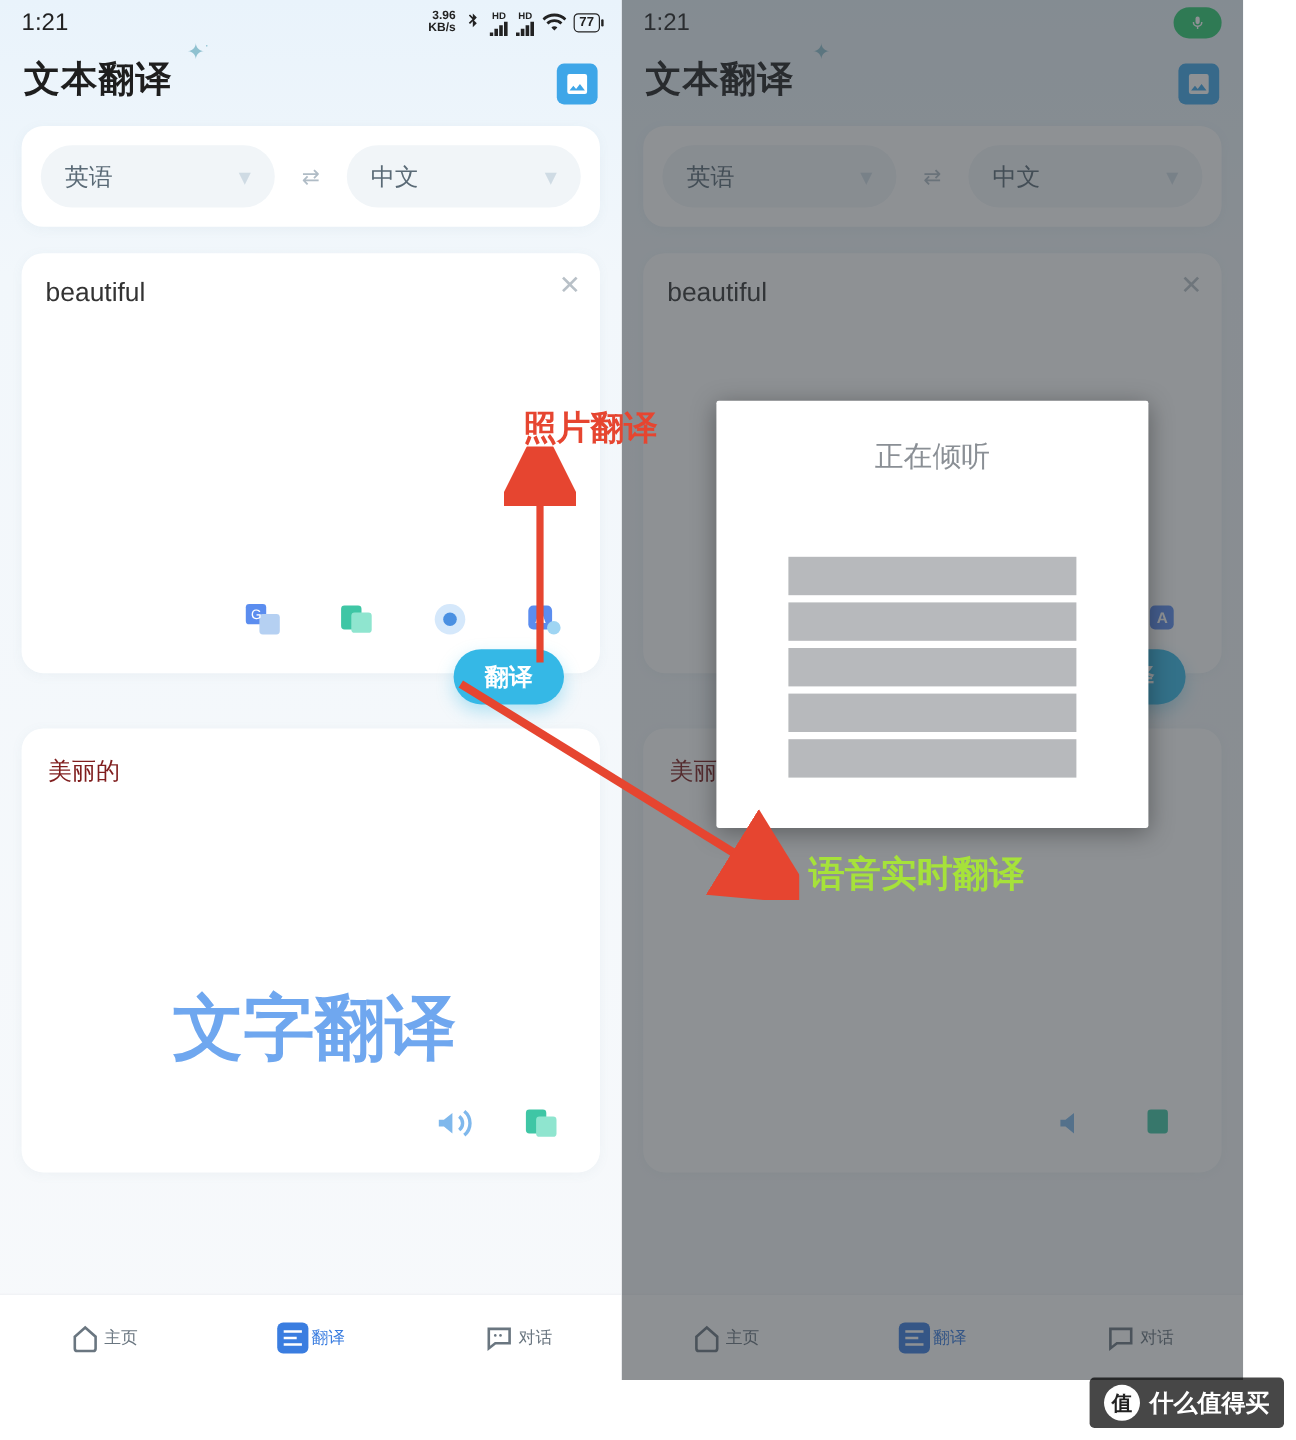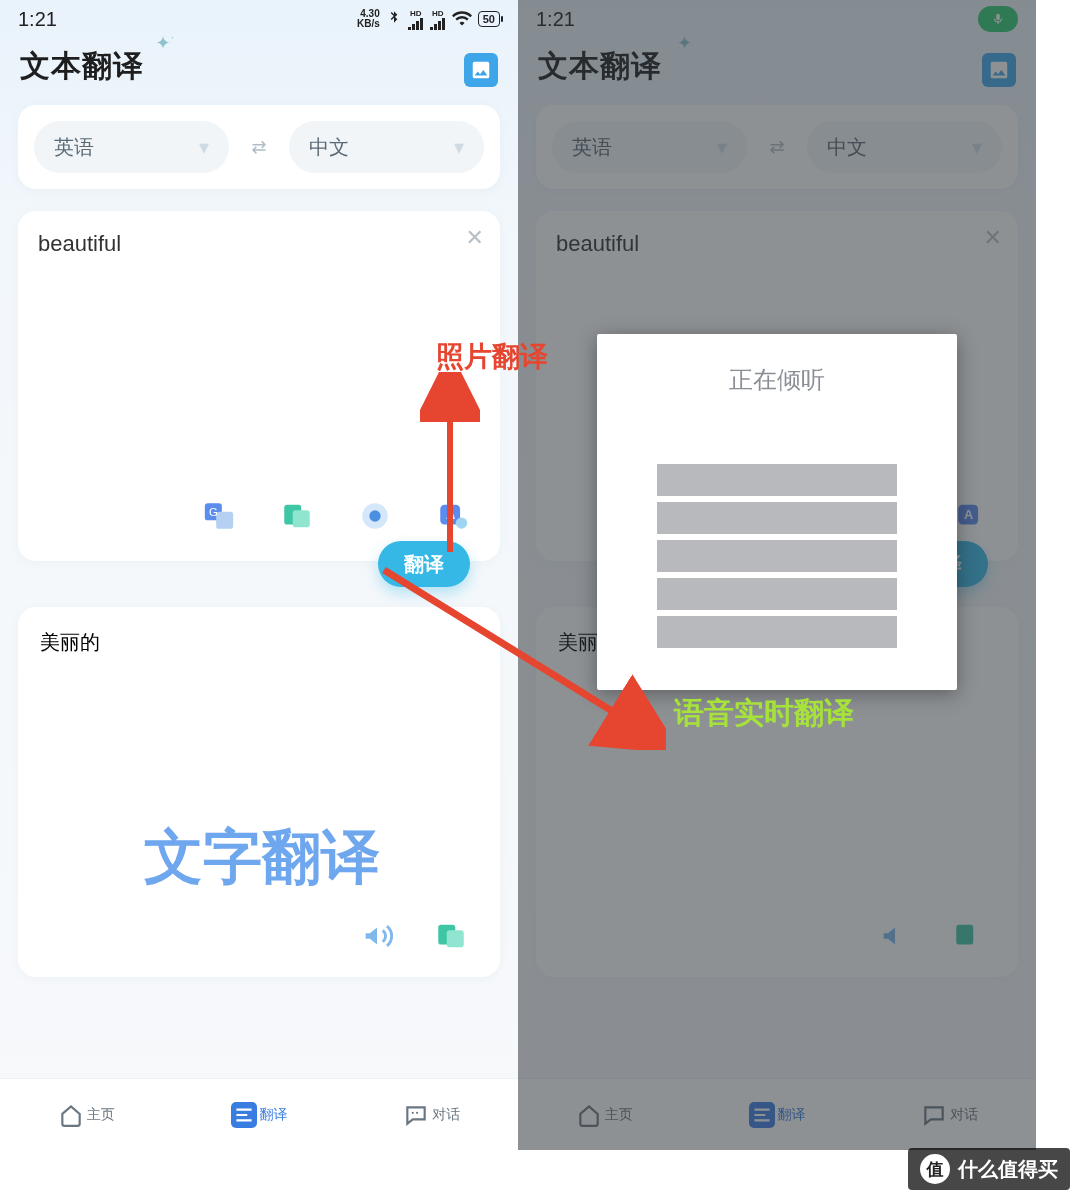--- a/index.html
+++ b/index.html
@@ -35,21 +35,21 @@
   .input-card { margin-top: 22px; position: relative; padding: 20px; height: 350px; display: flex; flex-direction: column; }
   .input-text { font-size: 22px; color: #333; }
   .close-x { position: absolute; top: 14px; right: 16px; color: #b8c0c7; font-size: 22px; cursor: pointer; }
   .tool-row { margin-top: auto; display: flex; justify-content: flex-end; gap: 40px; padding-right: 8px; padding-bottom: 6px; }
   .tool-ic { width: 38px; height: 38px; border-radius: 10px; display: flex; align-items: center; justify-content: center; }
   .tool-ic svg { width: 34px; height: 34px; }
 
   .translate-btn { position: absolute; right: 30px; bottom: -26px; background: #35b8e6; color: #fff; font-size: 20px; font-weight: 600; border-radius: 26px; height: 46px; padding: 0 26px; display: flex; align-items: center; box-shadow: 0 6px 14px rgba(53,184,230,0.35); }
 
   .result-card { margin-top: 46px; padding: 22px; height: 370px; position: relative; display: flex; flex-direction: column; }
-  .result-text { font-size: 20px; color: #000000; }
+  .result-text { font-size: 20px; color: #7f1d1d; }
   .res-tools { margin-top: auto; display: flex; justify-content: flex-end; gap: 36px; padding-right: 8px; }
 
   
   .tabs { position: absolute; left: 0; right: 0; bottom: 0; height: 72px; background: #fff; border-top: 1px solid #eef1f4; display: flex; }
   .tab { flex: 1; display: flex; flex-direction: row; align-items: center; justify-content: center; gap: 3px; color: #6a7680; font-size: 14px; }
   .tab.active { color: #3a7de0; }
   .tab svg { width: 26px; height: 26px; }
   .tab.active .tab-icon-box { background: #3a7de0; }
   .tab-icon-box { width: 26px; height: 26px; border-radius: 5px; display: flex; align-items: center; justify-content: center; }
 
@@ -74,21 +74,21 @@
 </style>
 </head>
 <body>
 
 <div class="stage">
 
   <div class="phone phone-left">
     <div class="status">
       <div class="time">1:21</div>
       <div class="indicators">
-        <div class="sp"><span>4.30</span><br><span>KB/s</span></div>
+        <div class="sp"><span>3.96</span><br><span>KB/s</span></div>
         <span>
           <svg viewBox="0 0 24 24" width="16" height="16">
               <path fill="#222" d="M12 2l5 5-3.5 3.5L17 14l-5 5v-7.5L8.5 15 7 13.5 11.5 9 7 4.5 8.5 3 12 6.5V2z"></path>
             </svg>
         </span>
         <span style="display:flex;flex-direction:column;align-items:center;">
           <span style="font-size:8px;font-weight:700;">HD</span>
           <svg width="16" height="12" viewBox="0 0 16 12">
               <path fill="#222" d="M0 12h3V9H0zM4 12h3V6H4zM8 12h3V3H8zM12 12h3V0h-3z"></path>
             </svg>
@@ -98,21 +98,21 @@
           <svg width="16" height="12" viewBox="0 0 16 12">
               <path fill="#222" d="M0 12h3V9H0zM4 12h3V6H4zM8 12h3V3H8zM12 12h3V0h-3z"></path>
             </svg>
         </span>
         <span>
           <svg width="20" height="16" viewBox="0 0 24 18">
               <path fill="#222" d="M12 18l3-3a4.2 4.2 0 00-6 0l3 3zm-6-6a8.5 8.5 0 0112 0l2-2a11.3 11.3 0 00-16 0l2 2zm-4-4a14 14 0 0120 0l2-2a16.8 16.8 0 00-24 0l2 2z"></path>
             </svg>
         </span>
         <span style="border:1.5px solid #222;border-radius:4px;padding:1px 4px;font-size:11px;font-weight:700;position:relative;">
-          <span>50</span>
+          <span>77</span>
           <span style="position:absolute;right:-4px;top:4px;width:2px;height:6px;background:#222;border-radius:1px;"></span>
         </span>
       </div>
     </div>
 
     <div class="app-header">
       <div class="app-title-wrap">
         <div class="app-title">文本翻译</div>
         <div class="sparkle">✦<span style="font-size:10px;position:relative;top:-8px;">·</span></div>
       </div>
@@ -315,21 +315,21 @@
           <div class="ph-line"></div>
           <div class="ph-line"></div>
           <div class="ph-line"></div>
           <div class="ph-line"></div>
       </div>
     </div>
   </div>
 
   <div class="anno anno-red" style="left:436px; top:338px;">照片翻译</div>
   <div class="anno anno-blue" style="left:144px; top:818px;">文字翻译</div>
-  <div class="anno anno-green" style="left:674px; top:693px;">语音实时翻译</div>
+  <div class="anno anno-green" style="left:674px; top:708px;">语音实时翻译</div>
 
   <svg class="arrow" style="left:420px; top:372px;" width="60" height="190">
     <defs>
         <marker id="ah1" markerWidth="12" markerHeight="12" refX="6" refY="6" orient="auto">
           <path d="M0 0L12 6L0 12z" fill="#e64530"></path>
         </marker>
       </defs>
     <line x1="30" y1="180" x2="30" y2="14" stroke="#e64530" stroke-width="6" marker-end="url(#ah1)"></line>
   </svg>
 

